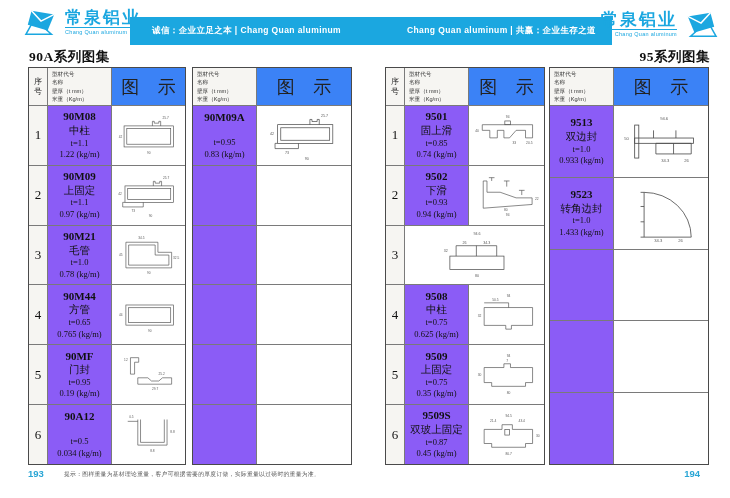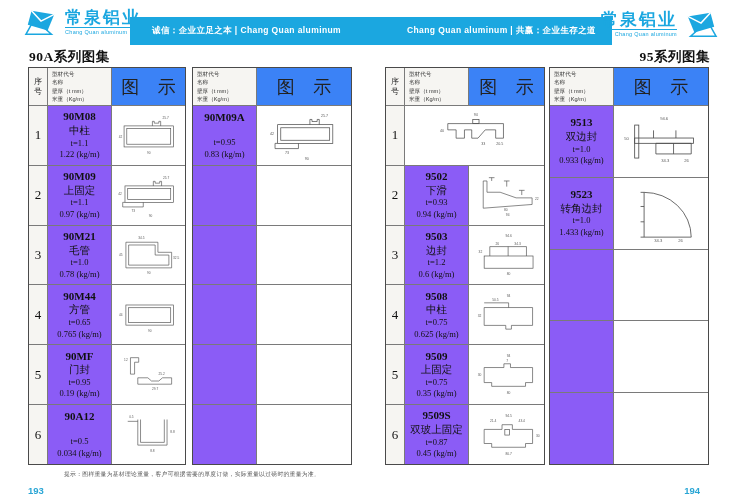--- a/index.html
+++ b/index.html
@@ -55,21 +55,21 @@
         font-size:18px;letter-spacing:7px;color:#222;padding-left:7px;box-sizing:border-box;}
   .code{font-weight:bold;font-size:11px;color:#111;line-height:1.25;}
   .pname{font-size:10.5px;color:#111;line-height:1.3;min-height:13px;}
   .tval,.wval{font-size:8.5px;color:#111;line-height:1.35;}
   .dia svg{width:94%;height:92%;}
   .dwg *{fill:none;stroke:#4c4c4c;stroke-width:1.4;stroke-linejoin:miter;}
   .dims text{font-size:7px;fill:#5a5a5a;text-anchor:middle;
              font-family:"Liberation Sans",sans-serif;stroke:none;}
 
   
-  .pageno{position:absolute;top:485px;color:#2aa6d5;font-weight:bold;font-size:9.5px;
+  .pageno{position:absolute;top:468px;color:#2aa6d5;font-weight:bold;font-size:9.5px;
           font-family:"Liberation Sans",sans-serif;}
   .pageno.pl{left:28px;}
   .pageno.pr{right:30px;}
   .note{position:absolute;left:64px;top:470px;font-size:5.8px;color:#555;
         font-family:"Liberation Sans",sans-serif;letter-spacing:.3px;}
 </style>
 </head>
 <body>
 
 <div class="page">
@@ -322,20 +322,26 @@
         <div class="cell infoh">
           <div>型材代号</div>
           <div>名称</div>
           <div>壁厚（t mm）</div>
           <div>米重（Kg/m）</div>
         </div>
         <div class="cell diah">图 示</div>
       </div>
       <div class="trow">
         <div class="cell seq">1</div>
+        <div class="cell info">
+          <div class="code">9501</div>
+          <div class="pname">固上滑</div>
+          <div class="tval">t=0.85</div>
+          <div class="wval">0.74 (kg/m)</div>
+        </div>
         <div class="cell dia">
           <svg viewBox="0 0 150 104" preserveAspectRatio="xMidYMid meet">
             <g class="dwg">
               <path d="M24,30 H131 V58 H116 V42 H96 L82,58 H70 V42 H56 V58 H40 V42 H24 Z"></path>
               <rect x="72" y="22" width="12" height="8"></rect>
             </g>
             <g class="dims">
               <text x="78" y="15">94</text>
               <text x="13" y="46">40</text>
               <text x="92" y="72">33</text>
@@ -363,26 +369,20 @@
             <g class="dims">
               <text x="78" y="96">94</text>
               <text x="74" y="86">80</text>
               <text x="140" y="62">22</text>
             </g>
           </svg>
         </div>
       </div>
       <div class="trow">
         <div class="cell seq">3</div>
-        <div class="cell info">
-          <div class="code">9503</div>
-          <div class="pname">边封</div>
-          <div class="tval">t=1.2</div>
-          <div class="wval">0.6 (kg/m)</div>
-        </div>
         <div class="cell dia">
           <svg viewBox="0 0 150 104" preserveAspectRatio="xMidYMid meet">
             <g class="dwg">
               <rect x="28" y="54" width="104" height="26"></rect>
               <path d="M40,54 V34 H118 V54"></path>
               <line x1="79" y1="34" x2="79" y2="54"></line>
             </g>
             <g class="dims">
               <text x="80" y="14">94.6</text>
               <text x="56" y="30">26</text>

